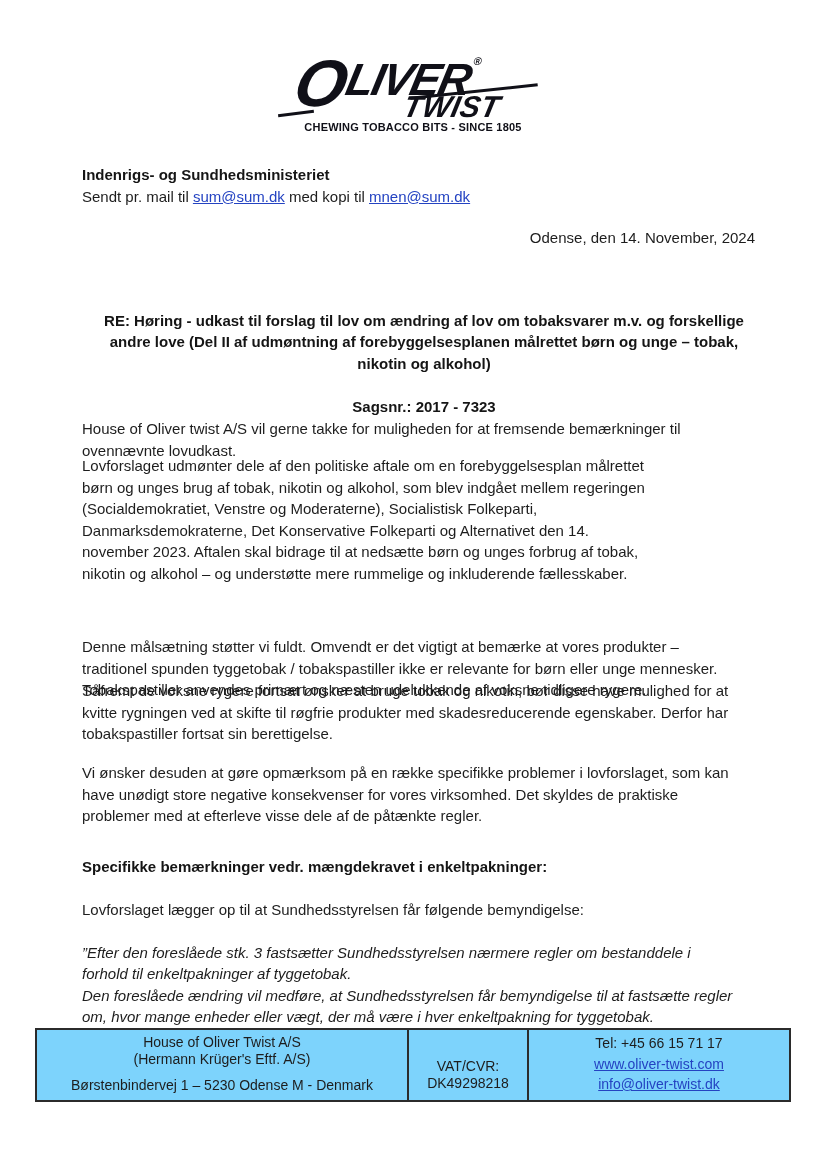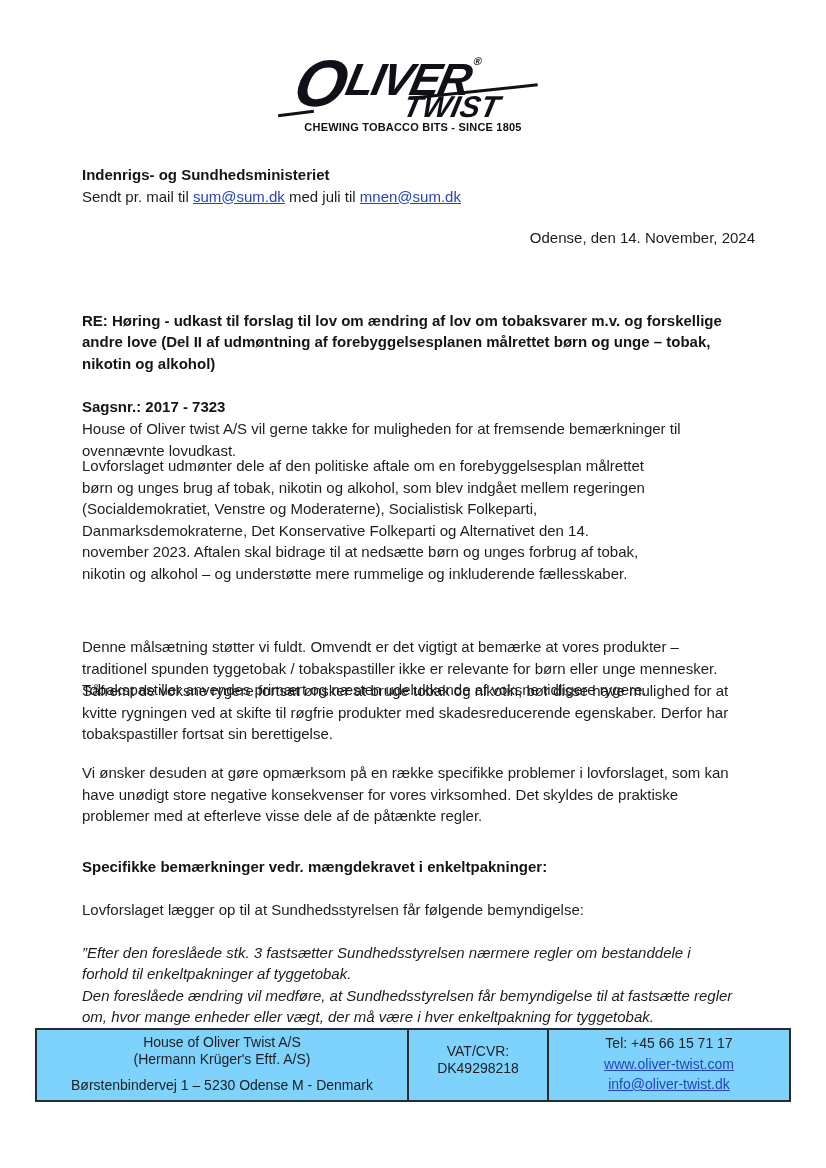--- a/index.html
+++ b/index.html
@@ -35,56 +35,56 @@
   }
 
   
   .blk { position:absolute; left:82px; width:684px; font-size:15px; line-height:21.5px; white-space:pre-line; }
   .bold { font-weight:bold; color:#151515; }
   .italic { font-style:italic; }
   a.doclink { color:#2443c2; text-decoration:underline; cursor:pointer; }
 
   .b-recipient { top:164px; white-space:normal; }
   .b-date { top:227px; width:673px; text-align:right; white-space:normal; }
-  .b-subject { top:288px; }
+  .b-subject { top:288px;text-align:center; }
   .b-para1 { top:393px;margin-top:25px; }
   .b-para2 { top:455px; }
   .b-para3 { top:596px;margin-top:40px; }
   .b-para4 { top:680px; }
   .b-para5 { top:762px; }
   .b-section { top:834px; }
 
   
   .footer-table {
     position:absolute; top:1028px; left:35px; width:756px; height:74px;
     border:2px solid #2b2b2b; display:flex; font-size:14px; line-height:17px;
     background:#7dd3fc;
   }
   .ft-col { display:flex; flex-direction:column; align-items:center; text-align:center; }
   .ft-col1 { width:372px; border-right:2px solid #2b2b2b; padding:4px 4px 6px; }
   .ft-col1 .address { margin-top:auto; }
-  .ft-col2 { width:140px; border-right:2px solid #2b2b2b; justify-content:flex-end; padding-bottom:23px; }
+  .ft-col2 { width:120px; border-right:2px solid #2b2b2b; justify-content:flex-end; padding-bottom:8px; }
   .ft-col3 { flex:1; justify-content:space-between; padding:5px 16px 7px; }
 </style>
 </head>
 <body>
 
 <div class="page">
 
   <div class="logo">
     <div class="logo-swash-left"></div>
     <div class="logo-main"><span class="logo-O">O</span><span>LIVER</span><span class="logo-reg">®</span></div>
     <div class="logo-swash-right"></div>
     <div class="logo-twist">TWIST</div>
     <div class="logo-tagline">CHEWING TOBACCO BITS - SINCE 1805</div>
   </div>
 
   <div class="blk b-recipient">
     <div class="bold">Indenrigs- og Sundhedsministeriet</div>
-    <div><span>Sendt pr. mail til </span><a class="doclink">sum@sum.dk</a><span> med juli til </span><a class="doclink">mnen@sum.dk</a></div>
+    <div><span>Sendt pr. mail til </span><a class="doclink">sum@sum.dk</a><span> med kopi til </span><a class="doclink">mnen@sum.dk</a></div>
   </div>
 
   <div class="blk b-date">Odense, den 14. November, 2024</div>
 
   <div class="blk b-subject">
     <div class="bold">RE: Høring - udkast til forslag til lov om ændring af lov om tobaksvarer m.v. og forskellige
 andre love (Del II af udmøntning af forebyggelsesplanen målrettet børn og unge – tobak,
 nikotin og alkohol)</div>
     <div class="bold">Sagsnr.: 2017 - 7323</div>
   </div>

